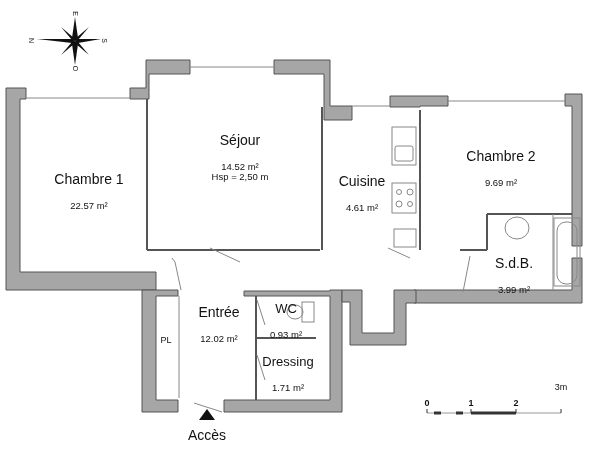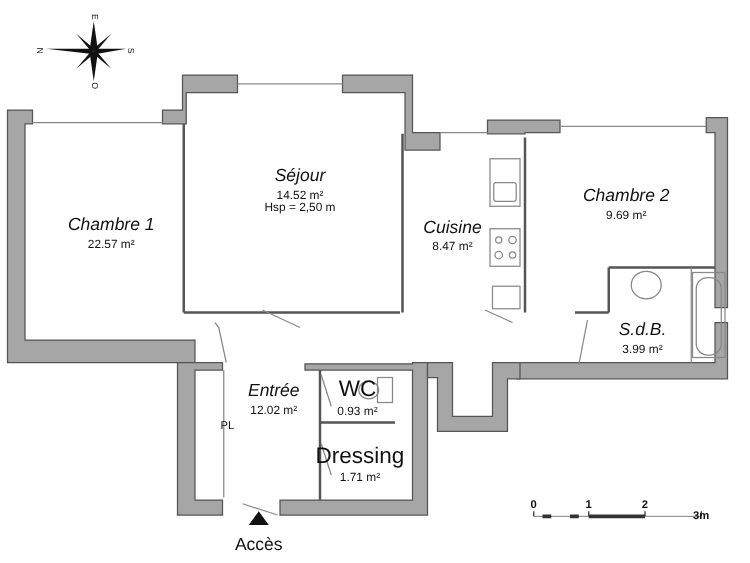--- a/index.html
+++ b/index.html
@@ -1,21 +1,21 @@
 <!DOCTYPE html>
 <html><head>
 <meta charset="utf-8">
 <style>
   html, body { margin:0; padding:0; background:#ffffff; }
   body { width:600px; height:450px; position:relative; overflow:hidden; font-family:"Liberation Sans", sans-serif; color:#111; }
   svg.plan { position:absolute; left:0; top:0; }
   .lbl { position:absolute; text-align:center; white-space:nowrap; transform:translateX(-50%); line-height:1; }
-  .name { font-size:14px;font-style:italic; }
-  .area { font-size:9.5px; margin-top:5px; }
-  .small-name { font-size:18px; }
+  .name { font-size:14px; }
+  .area { font-size:9.5px; margin-top:15px; }
+  .small-name { font-size:13px; }
 </style>
 </head>
 <body>
 
 <svg class="plan" width="600" height="450" viewBox="0 0 600 450">
 
   <g fill="#a6a6a6" stroke="#555" stroke-width="1">
 
     <path d="M6 88 H26 V99 H20 V272 H156 V290 H6 Z"></path>
 
@@ -115,21 +115,21 @@
   <div class="name">Chambre 1</div>
   <div class="area">22.57 m²</div>
 </div>
 <div class="lbl" style="left:240px;top:133px;">
   <div class="name">Séjour</div>
   <div class="area">14.52 m²</div>
   <div class="area" style="margin-top:0;">Hsp =  2,50 m</div>
 </div>
 <div class="lbl" style="left:362px;top:174px;">
   <div class="name">Cuisine</div>
-  <div class="area">8.47 m²</div>
+  <div class="area">4.61 m²</div>
 </div>
 <div class="lbl" style="left:501px;top:149px;">
   <div class="name">Chambre 2</div>
   <div class="area">9.69 m²</div>
 </div>
 <div class="lbl" style="left:514px;top:256px;">
   <div class="name">S.d.B.</div>
   <div class="area">3.99 m²</div>
 </div>
 <div class="lbl" style="left:219px;top:305px;">
@@ -137,20 +137,20 @@
   <div class="area">12.02 m²</div>
 </div>
 <div class="lbl" style="left:286px;top:302px;">
   <div class="small-name">WC</div>
   <div class="area">0.93 m²</div>
 </div>
 <div class="lbl" style="left:288px;top:355px;">
   <div class="small-name">Dressing</div>
   <div class="area">1.71 m²</div>
 </div>
-<div class="lbl" style="left:166px;top:336px;font-size:9px;margin-left:16px;">PL</div>
+<div class="lbl" style="left:166px;top:336px;font-size:9px;">PL</div>
 
 <div class="lbl" style="left:207px;top:428px;font-size:14px;">Accès</div>
 
 <div class="lbl" style="left:427px;top:399px;font-size:9px;font-weight:bold;">0</div>
 <div class="lbl" style="left:471px;top:399px;font-size:9px;font-weight:bold;">1</div>
 <div class="lbl" style="left:516px;top:399px;font-size:9px;font-weight:bold;">2</div>
-<div class="lbl" style="left:561px;top:408px;font-size:9px;font-weight:bold;">3m</div>
+<div class="lbl" style="left:561px;top:383px;font-size:9px;font-weight:normal;">3m</div>
 
 </body></html>

